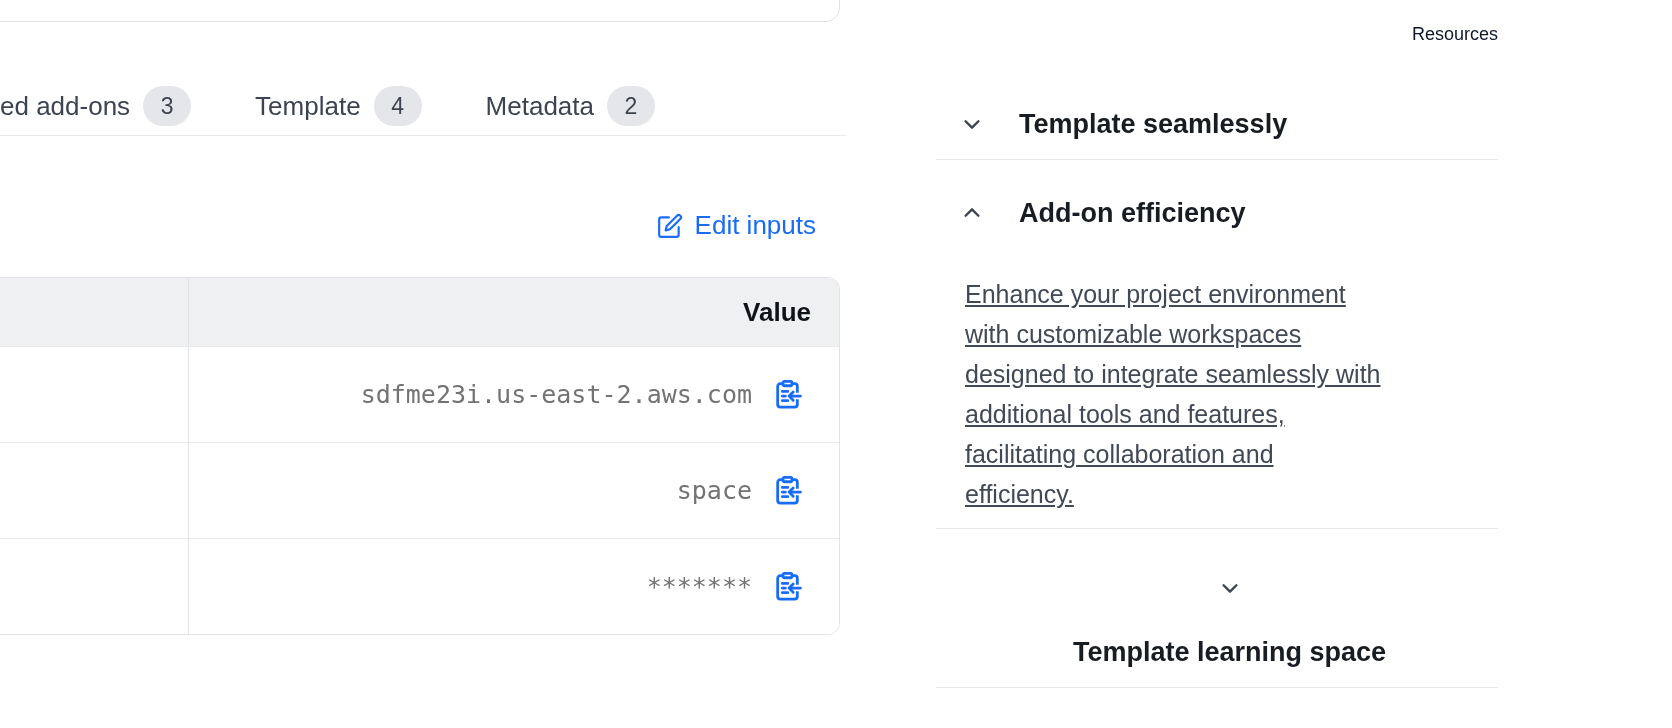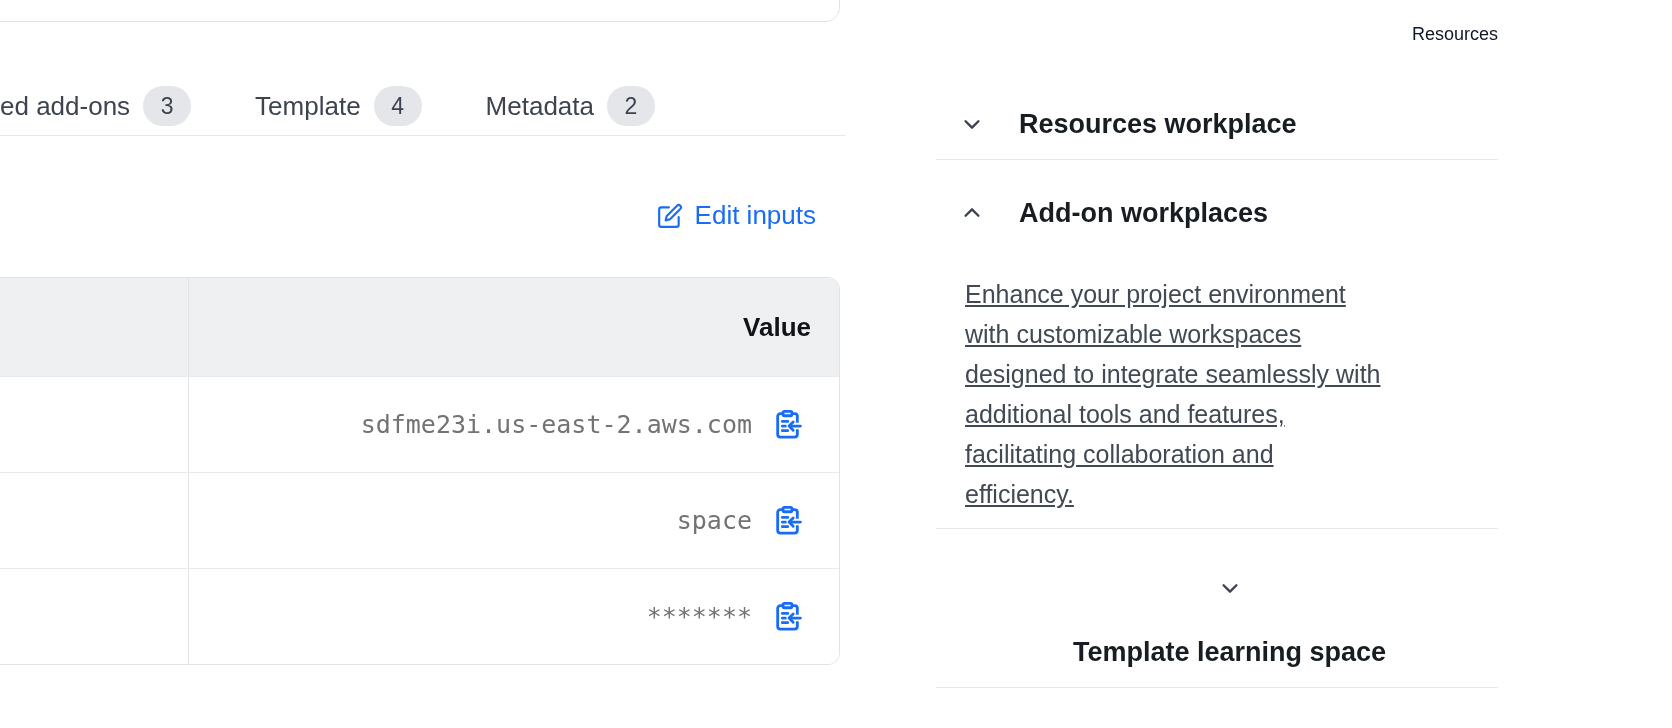--- a/index.html
+++ b/index.html
@@ -17,28 +17,28 @@
           align-items:center; gap:64px; }
   .tab { display:flex; align-items:center; gap:13px; font-size:26px; color:#3d4450;
          cursor:pointer; white-space:nowrap; }
   .tab-badge { height:40px; min-width:48px; padding:0 13px; border-radius:999px;
                background:#e5e6e9; color:#3d4450; font-size:23px;
                display:flex; align-items:center; justify-content:center; }
 
   .tabs-divider { position:absolute; left:0; top:135px; width:846px; height:1px;
                   background:#e7e8eb; }
 
-  .edit-row { position:absolute; top:200px; right:24px; display:flex; align-items:center;
+  .edit-row { position:absolute; top:210px; right:24px; display:flex; align-items:center;
               gap:12px; color:#1a6cf5; font-size:26px; cursor:pointer; }
   .edit-row svg { display:block; }
 
   .inputs-table { position:absolute; left:-2px; top:277px; width:842px;
                   border:1px solid #e2e3e7; border-radius:0 12px 12px 0;
                   overflow:hidden; background:#fff; }
-  .t-head { display:flex; height:98px; background:#eff0f2; }
+  .t-head { display:flex; height:68px; background:#eff0f2; }
   .t-row  { display:flex; height:96px; background:#fff; border-top:1px solid #e9eaec; }
   .c-name { width:190px; flex:0 0 190px; border-right:1px solid #e2e3e7; }
   .c-value { flex:1; display:flex; align-items:center; justify-content:flex-end;
              padding-right:28px; }
   .t-head .c-value { font-weight:700; font-size:26px; color:#101318; }
   .t-row .c-value { gap:20px; padding-right:36px; }
   .mono-value { font-family:"DejaVu Sans Mono","Liberation Mono",monospace;
                 font-size:25px; color:#737373; }
   .copy-btn { display:flex; align-items:center; justify-content:center; cursor:pointer;
               background:none; border:none; padding:0; }
@@ -163,31 +163,31 @@
 
   <div class="right-panel">
     <div class="resources-title">Resources</div>
 
     <div class="acc-header first">
       <span class="chev">
         <svg width="22" height="22" viewBox="0 0 24 24" fill="none" stroke="#3d4450" stroke-width="2.6" stroke-linecap="round" stroke-linejoin="round">
           <path d="M5 9l7 7 7-7"></path>
         </svg>
       </span>
-      <span class="acc-title">Resources workplace</span>
+      <span class="acc-title">Template seamlessly</span>
     </div>
     <div class="panel-divider div-1"></div>
 
     <div class="acc-header second">
       <span class="chev">
         <svg width="22" height="22" viewBox="0 0 24 24" fill="none" stroke="#3d4450" stroke-width="2.6" stroke-linecap="round" stroke-linejoin="round">
           <path d="M5 15l7-7 7 7"></path>
         </svg>
       </span>
-      <span class="acc-title">Add-on workplaces</span>
+      <span class="acc-title">Add-on efficiency</span>
     </div>
     <div class="acc-desc">Enhance your project environment
 with customizable workspaces
 designed to integrate seamlessly with
 additional tools and features,
 facilitating collaboration and
 efficiency.</div>
     <div class="panel-divider div-2"></div>
 
     <div class="acc-header third">

